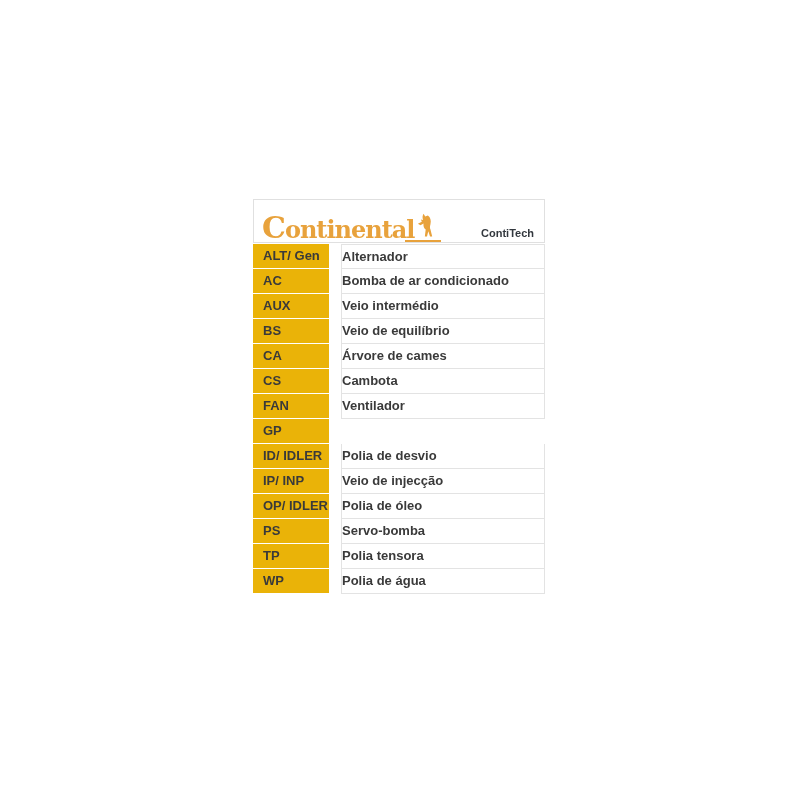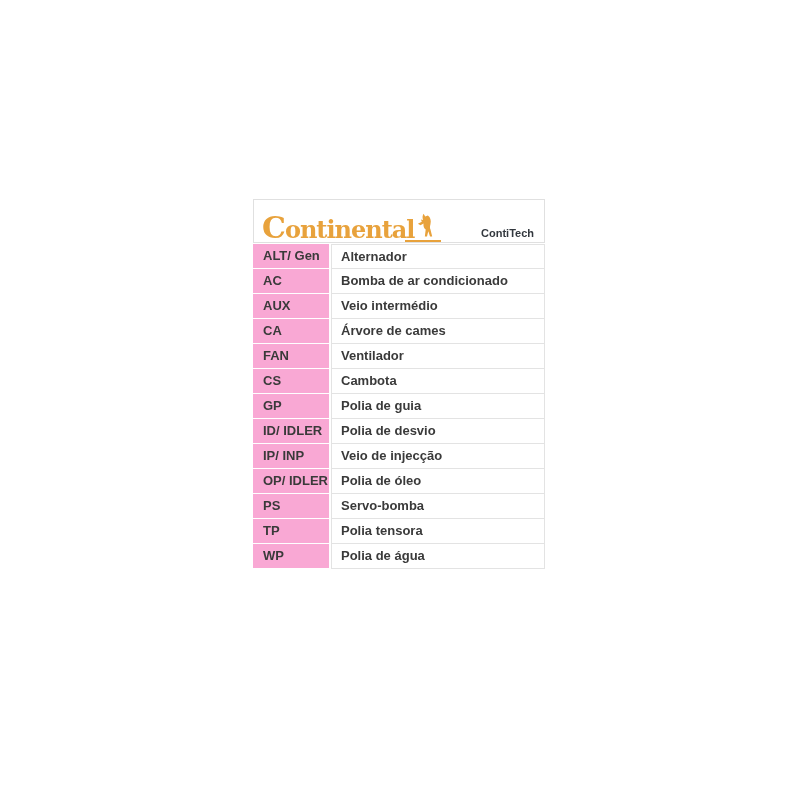--- a/index.html
+++ b/index.html
@@ -92,31 +92,30 @@
     height: 25px;
     line-height: 24px;
     font-size: 13px;
     font-weight: bold;
     color: #3a3a3a;
     white-space: nowrap;
     overflow: hidden;
   }
   .cell.code {
     width: 76px;
-    background: #f9a8d4;
+    background: #eab308;
     border-bottom: 1px solid #ffffff;
     padding-left: 10px;
   }
   .cell.desc {
     flex: 1;
-    margin-left: 2px;
+    margin-left: 12px;
     background: #ffffff;
     border: 1px solid #e3e3e3;
     border-top: none;
-    padding-left: 9px;
   }
   .row:first-child .cell.desc {
     border-top: 1px solid #e3e3e3;
   }
 </style>
 </head>
 <body>
 
 <div class="canvas">
   <div class="content">
@@ -141,34 +140,37 @@
         </div>
         <div class="row">
           <div class="cell code">AC</div>
           <div class="cell desc">Bomba de ar condicionado</div>
         </div>
         <div class="row">
           <div class="cell code">AUX</div>
           <div class="cell desc">Veio intermédio</div>
         </div>
         <div class="row">
+          <div class="cell code">BS</div>
+          <div class="cell desc">Veio de equilíbrio</div>
+        </div>
+        <div class="row">
           <div class="cell code">CA</div>
           <div class="cell desc">Árvore de cames</div>
+        </div>
+        <div class="row">
+          <div class="cell code">CS</div>
+          <div class="cell desc">Cambota</div>
         </div>
         <div class="row">
           <div class="cell code">FAN</div>
           <div class="cell desc">Ventilador</div>
         </div>
         <div class="row">
-          <div class="cell code">CS</div>
-          <div class="cell desc">Cambota</div>
-        </div>
-        <div class="row">
           <div class="cell code">GP</div>
-          <div class="cell desc">Polia de guia</div>
         </div>
         <div class="row">
           <div class="cell code">ID/ IDLER</div>
           <div class="cell desc">Polia de desvio</div>
         </div>
         <div class="row">
           <div class="cell code">IP/ INP</div>
           <div class="cell desc">Veio de injecção</div>
         </div>
         <div class="row">

